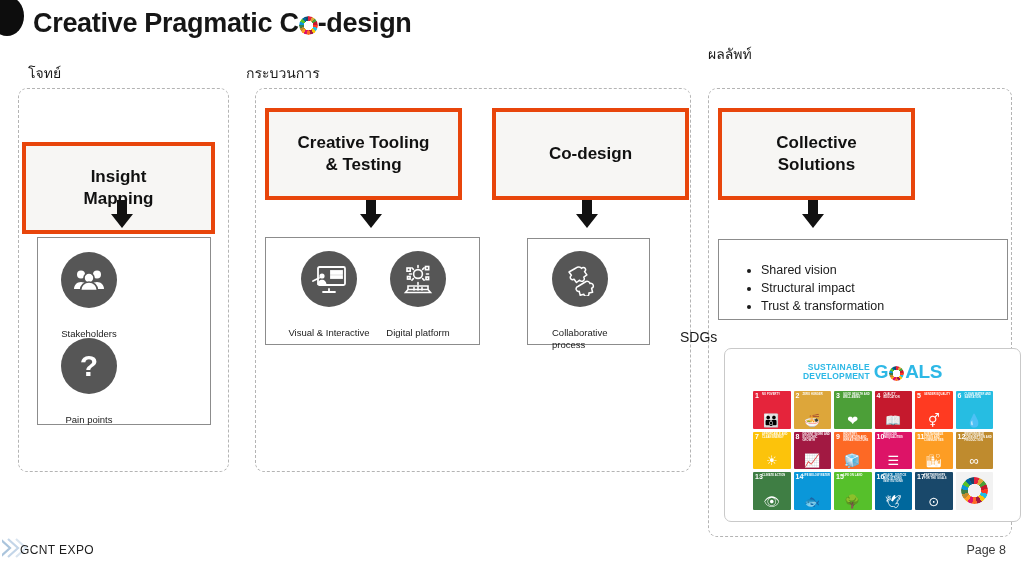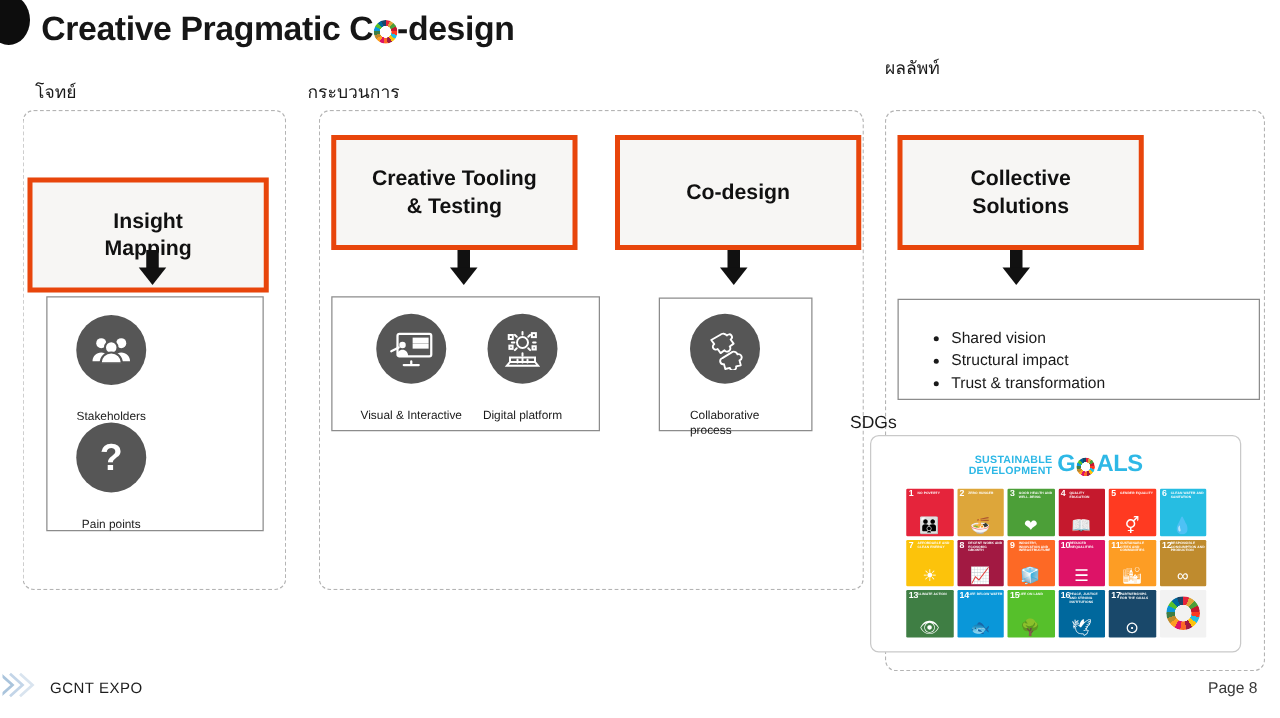--- a/index.html
+++ b/index.html
@@ -120,21 +120,21 @@
   .sdg-tile .gly{
     position:absolute;left:0;right:0;bottom:2px;text-align:center;
     font-size:13px;color:#fff;line-height:1;
   }
   .sdg-tile.wheel-tile{background:#f2f2f2;align-items:center;justify-content:center;}
   .sdg-tile.wheel-tile .w{width:72%;height:72%;}
 
   
   .footer-logo{position:absolute;left:2px;top:533px;width:32px;height:30px;}
   .footer-text{
-    position:absolute;left:40px;top:543px;font-size:12px;color:#1d1d1d;letter-spacing:0.4px;
+    position:absolute;left:20px;top:543px;font-size:12px;color:#1d1d1d;letter-spacing:0.4px;
   }
   .page-num{
     position:absolute;right:18px;top:543px;font-size:12.5px;color:#3a3a3a;
   }
 </style>
 </head>
 <body>
 
 <div class="slide">
 
@@ -270,21 +270,21 @@
   <div class="sbox" style="left:718px;top:239px;width:288px;height:79px;">
     <ul class="bullets" style="left:8px;top:9px;right:8px;position:relative;">
       <li>Shared vision</li>
       <li>Structural impact</li>
       <li>Trust &amp; transformation</li>
     </ul>
   </div>
 
   <div class="col-label" style="left:680px;top:329px;">SDGs</div>
 
-  <div class="sdg-panel" style="left:696px;top:348px;width:295px;height:172px;">
+  <div class="sdg-panel" style="left:724px;top:348px;width:295px;height:172px;">
     <div class="sdg-head">
       <div class="sd-text">
         <div>SUSTAINABLE</div>
         <div>DEVELOPMENT</div>
       </div>
       <div class="goals">
         <span>G</span>
           <span class="wheel sdg-wheel"></span>
           <span>ALS</span>
       </div>

